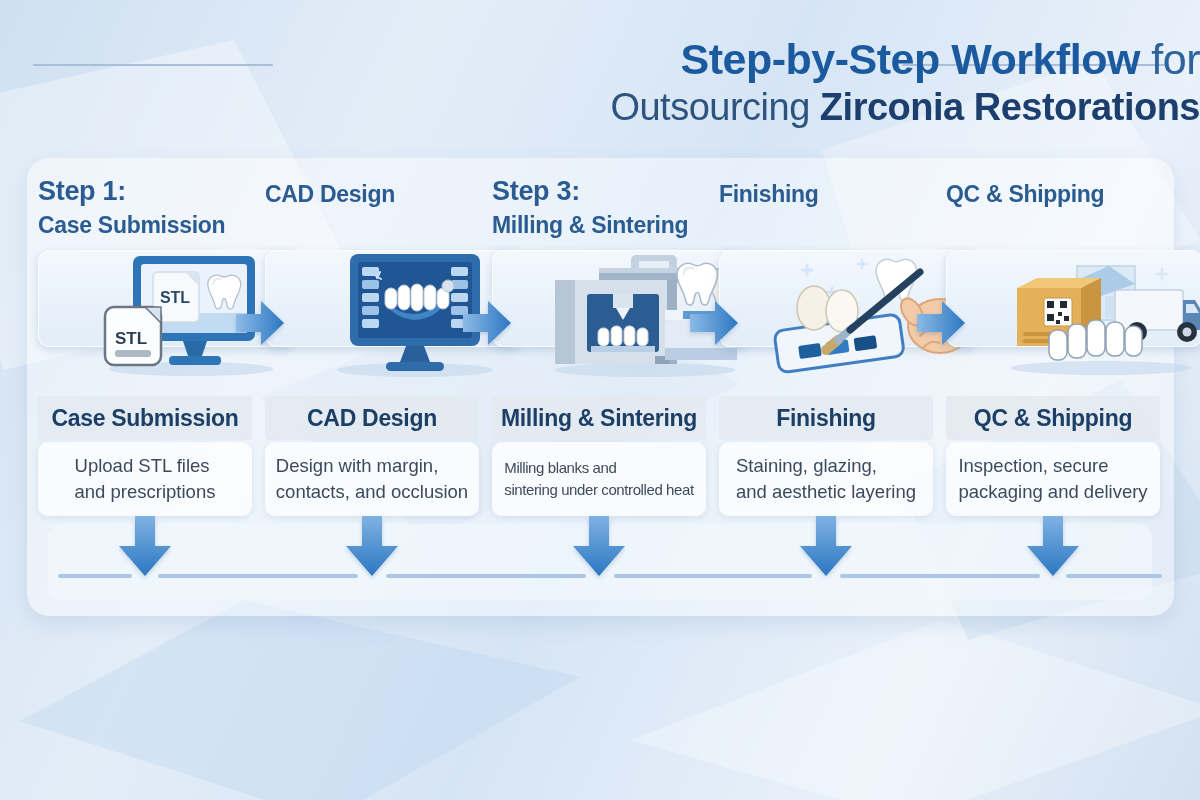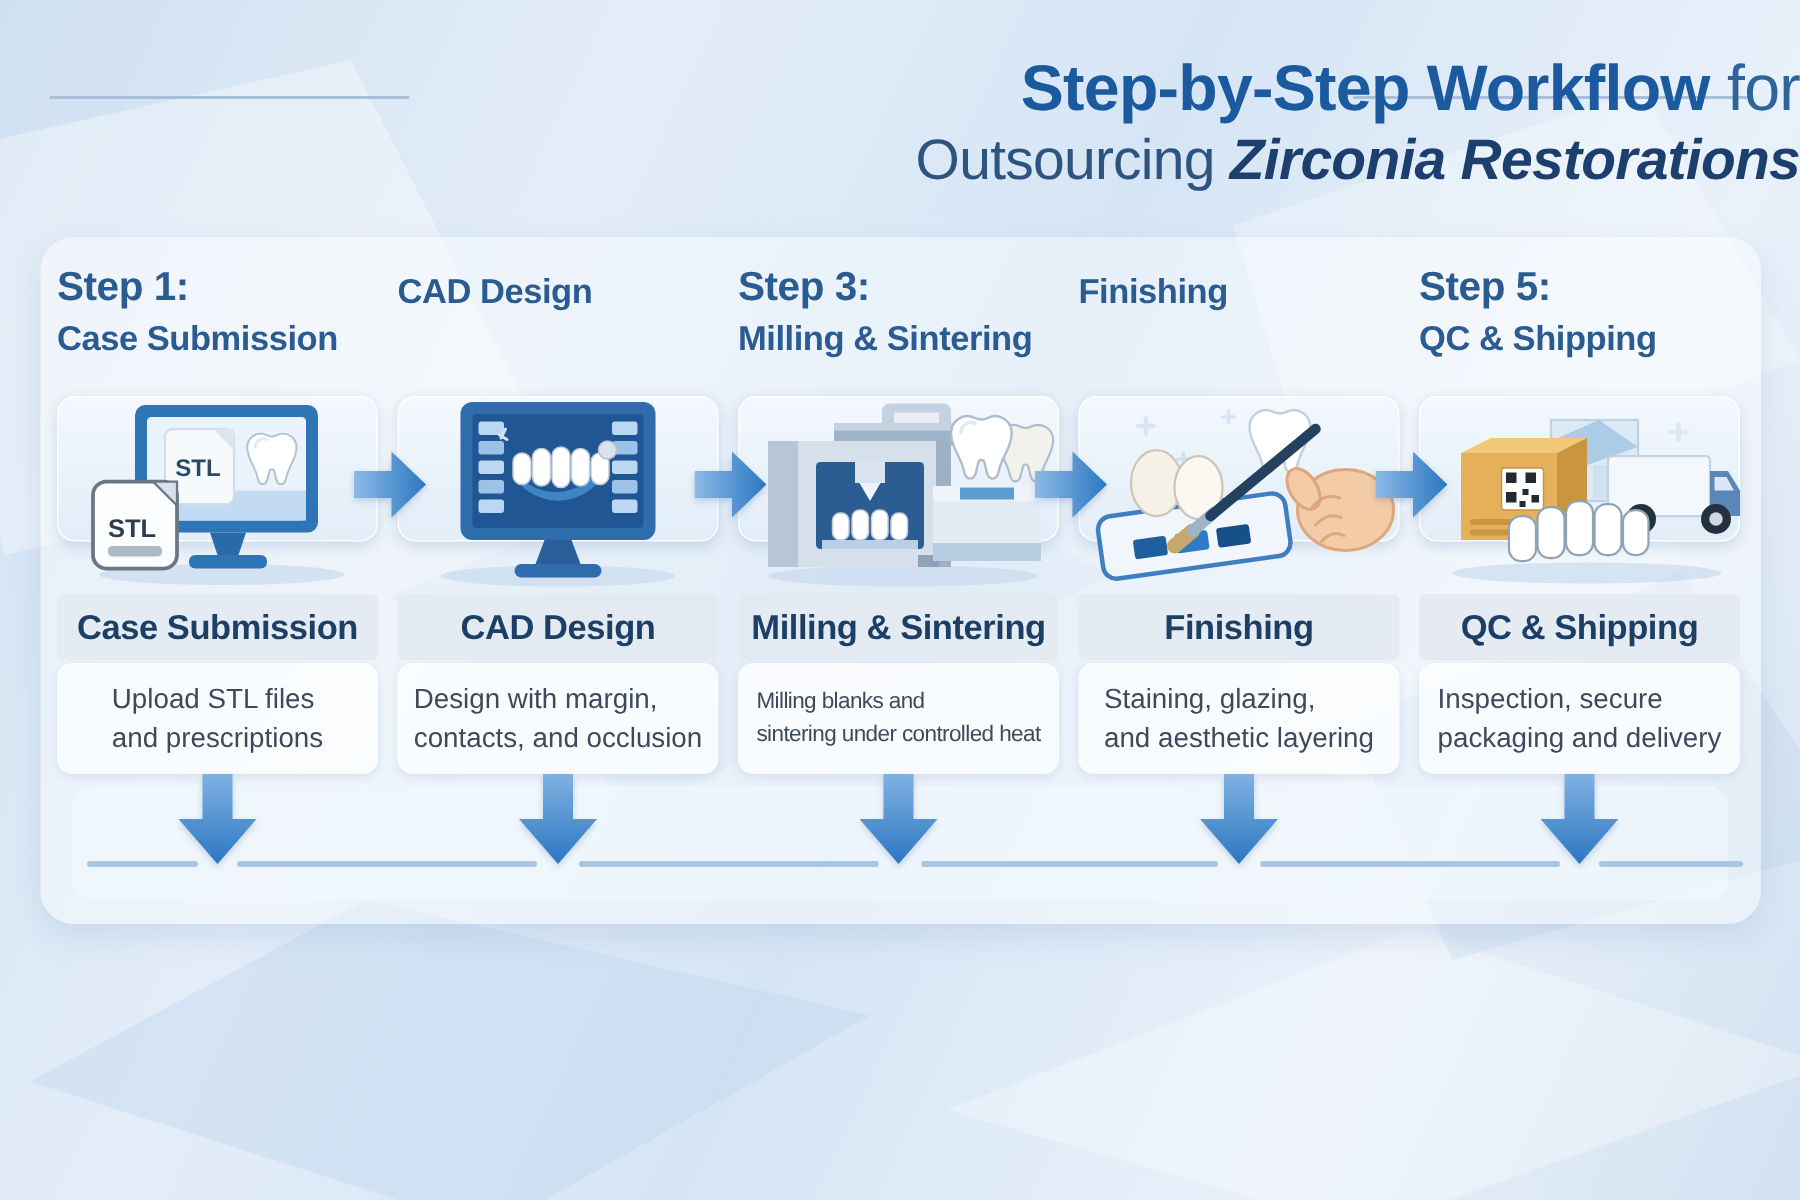--- a/index.html
+++ b/index.html
@@ -8,38 +8,38 @@
     background:linear-gradient(115deg,#cfe0f1 0%,#e3edf8 28%,#d6e5f5 52%,#e9f1fa 78%,#d2e1f1 100%);}
   .bg-shape{position:absolute;pointer-events:none;}
 
   
   .title-wrap{position:absolute;top:34px;left:0;width:1200px;text-align:right;line-height:1.18;}
   .t1{font-size:43px;letter-spacing:-0.5px;color:#1b5a9e;}
   .t1 .bold{font-weight:700;}
   .t1 .light{font-weight:400;color:#2d649c;}
   .t2{font-size:38px;letter-spacing:-0.5px;color:#1c3f6e;}
   .t2 .light{font-weight:400;color:#2c547e;}
-  .t2 .bold{font-weight:700;font-style:italic;}
+  .t2 .bold{font-weight:700;}
   .deco-line{position:absolute;top:64px;height:2px;background:#a9bfd8;border-radius:1px;}
   .deco-left{left:33px;width:240px;}
   .deco-right{left:902px;width:263px;}
 
   
   .panel{position:absolute;left:27px;top:158px;width:1147px;height:458px;border-radius:22px;
     background:rgba(255,255,255,0.42);box-shadow:0 8px 20px rgba(110,145,190,0.18);}
 
   
   .col{position:absolute;top:0;width:214px;}
   .c0{left:38px}.c1{left:265px}.c2{left:492px}.c3{left:719px}.c4{left:946px}
   .step-header{position:absolute;top:176px;width:214px;text-align:left;color:#2a5c91;}
   .step-header .h-step{font-size:27px;font-weight:700;letter-spacing:-0.3px;}
   .step-header .h-name{font-size:23px;font-weight:700;letter-spacing:-0.3px;margin-top:5px;}
-  .icon-card{position:absolute;top:264px;width:214px;height:97px;border-radius:12px;
+  .icon-card{position:absolute;top:250px;width:214px;height:97px;border-radius:12px;
     background:linear-gradient(180deg,#f3f8fd 0%,#e2edf8 100%);
-    box-shadow:0 3px 9px rgba(100,140,185,0.28), inset 0 0 0 1px rgba(255,255,255,0.85);}
+    box-shadow:0 3px 9px rgba(100,140,185,0.28), inset 0 0 0 1px rgba(255,255,255,0.85);padding-left:43px;}
   .icon-card svg{display:block;}
   .label-band{position:absolute;top:396px;width:214px;height:44px;background:rgba(228,233,240,0.88);
     border-radius:4px;text-align:center;line-height:44px;font-size:23px;font-weight:700;
     color:#1c3f66;letter-spacing:-0.3px;}
   .desc-card{position:absolute;top:442px;width:214px;height:74px;background:rgba(250,252,254,0.95);
     border-radius:10px;box-shadow:0 2px 6px rgba(120,150,190,0.18);
     display:flex;align-items:center;justify-content:center;}
   .desc-text{font-size:18.5px;color:#3d4a5c;text-align:left;line-height:1.38;white-space:pre-line;}
   .c2 .desc-text{font-size:15px;letter-spacing:-0.4px;line-height:1.5;}
 
@@ -228,21 +228,20 @@
     </div>
     <div class="label-band">Finishing</div>
     <div class="desc-card">
       <div class="desc-text">Staining, glazing,
 and aesthetic layering</div>
     </div>
   </div>
 
   <div class="col c4">
     <div class="step-header">
-      <div class="h-step">Step 5:</div>
       <div class="h-name">QC &amp; Shipping</div>
     </div>
     <div class="icon-card">
       <span>
       <svg width="214" height="132" viewBox="0 0 214 132">
         <ellipse cx="112" cy="118" rx="90" ry="7" fill="#c6d8ec" opacity="0.65"></ellipse>
         <rect x="88" y="16" width="58" height="54" fill="#dbe9f6" opacity="0.9" stroke="#b9cfe4" stroke-width="1.5"></rect>
         <path d="M88,30 L120,16 L146,34 L112,46 Z" fill="#9cc0e2" opacity="0.75"></path>
         <rect x="116" y="46" width="28" height="22" fill="#cfe0f1"></rect>
         <rect x="126" y="40" width="68" height="40" rx="3" fill="#f4f8fc" stroke="#c3d2e2" stroke-width="1.5"></rect>

